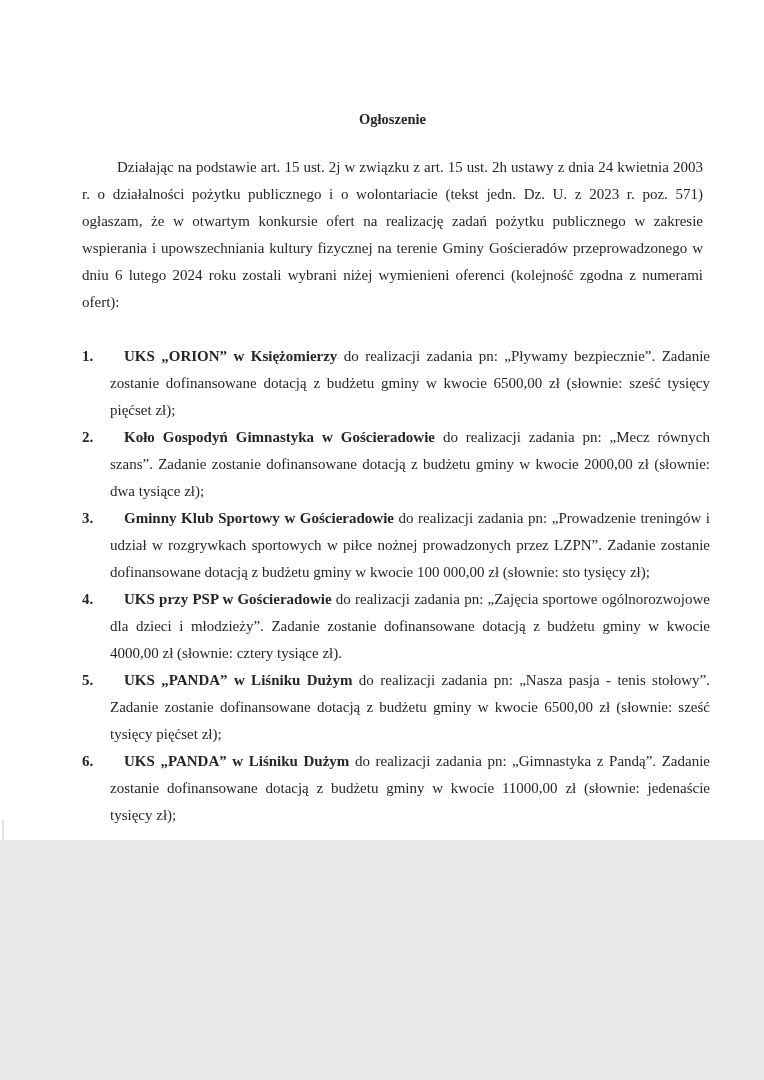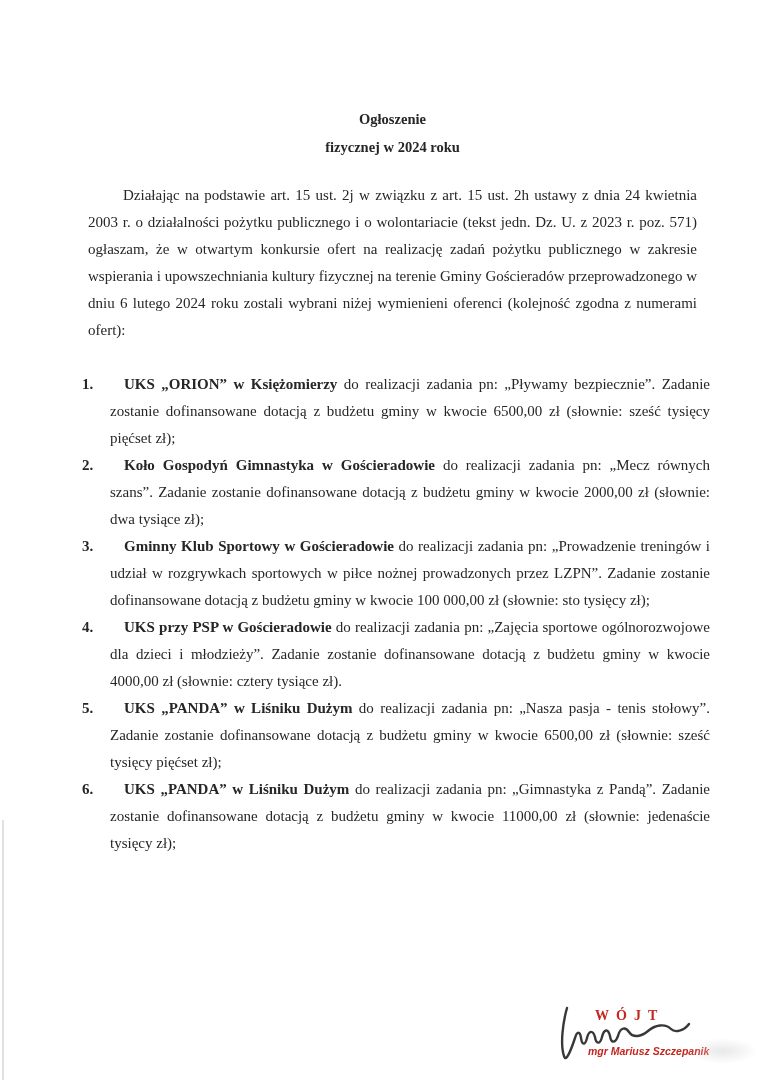--- a/index.html
+++ b/index.html
@@ -1,39 +1,39 @@
 <!DOCTYPE html>
 <html lang="pl"><head>
 <meta charset="utf-8">
 <style>
   html,body{margin:0;padding:0;background:#e8e8e8;}
   .page{
     position:relative;
-    width:764px;height:1080px;
+    width:764px;height:840px;
     background:#ffffff;
     margin:0 auto;
     overflow:hidden;
     font-family:"Liberation Serif","DejaVu Serif",serif;
     color:#262626;
   }
   .doc{padding:105px 54px 0 75px;}
   .title{
     text-align:center;
     font-weight:bold;
     font-size:14.5px;
     line-height:28px;
     margin-bottom:21px;
   }
   .title div{white-space:nowrap;}
   .intro{
     font-size:15px;
     line-height:27px;
     text-align:justify;
     text-indent:35px;
-    margin:13px;
+    margin:7px;
   }
   .offers{margin-top:27px;}
   .offer-item{display:flex;font-size:15px;line-height:27px;}
   .offer-item .num{
     flex:0 0 35px;
     font-weight:bold;
     padding-left:7px;
     box-sizing:border-box;
   }
   .offer-item .body{flex:1;text-align:justify;}
@@ -72,21 +72,20 @@
   }
 </style>
 </head>
 <body>
 
 <div class="page">
   <div class="doc">
 
     <div class="title">
       <div>Ogłoszenie</div>
-      <div>fizycznej w 2024 roku</div>
     </div>
 
     <p class="intro">Działając na podstawie art. 15 ust. 2j w związku z art. 15 ust. 2h ustawy z dnia 24 kwietnia 2003 r. o działalności pożytku publicznego i o wolontariacie (tekst jedn. Dz. U. z 2023 r. poz. 571) ogłaszam, że w otwartym konkursie ofert na realizację zadań pożytku publicznego w zakresie wspierania i upowszechniania kultury fizycznej na terenie Gminy Gościeradów przeprowadzonego w dniu 6 lutego 2024 roku zostali wybrani niżej wymienieni oferenci (kolejność zgodna z numerami ofert):</p>
 
     <div class="offers">
       <div class="offer-item">
         <span class="num">1.</span>
         <span class="body"><span class="org">UKS „ORION” w Księżomierzy</span><span> do realizacji zadania pn: „Pływamy bezpiecznie”. Zadanie zostanie dofinansowane dotacją z budżetu gminy w kwocie 6500,00 zł (słownie: sześć tysięcy pięćset zł);</span></span>
       </div>
       <div class="offer-item">

